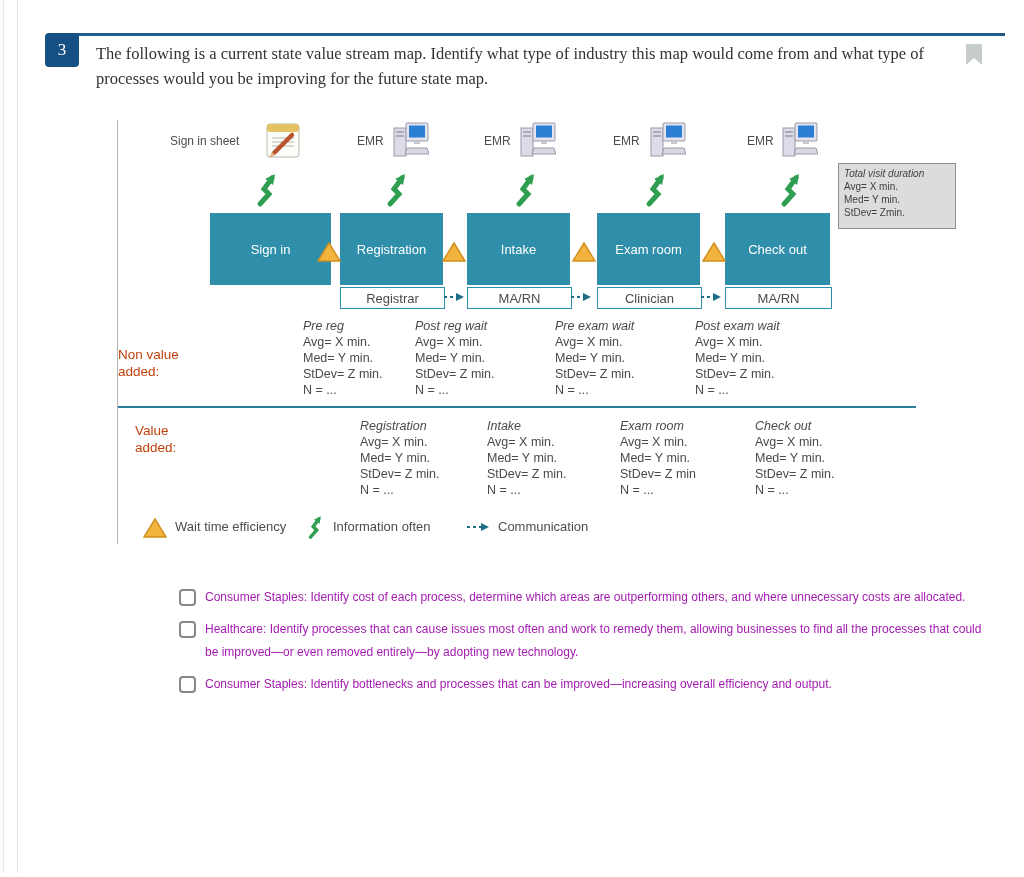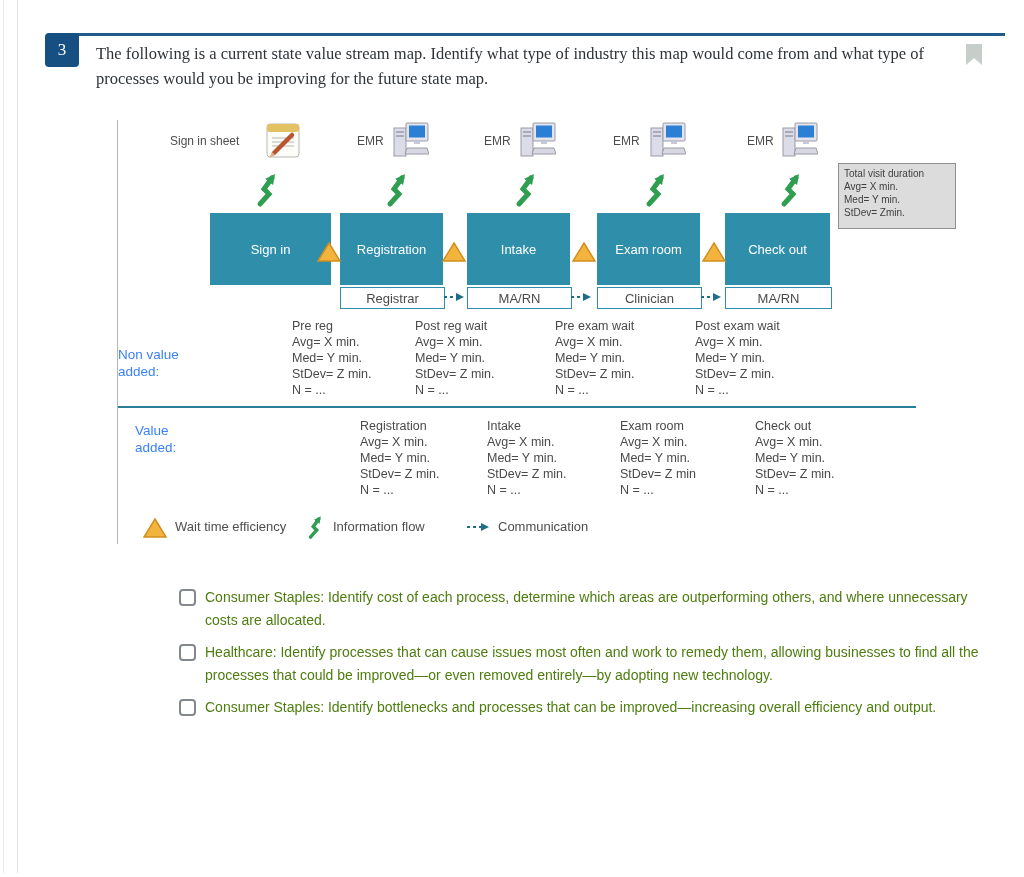--- a/index.html
+++ b/index.html
@@ -33,34 +33,34 @@
   .alabel{position:absolute;left:8px;top:0;height:100%;display:flex;align-items:center;
           color:#fff;font-size:13px;font-style:normal;}
 
   .dash{position:absolute;top:174px;line-height:0;}
 
   .totalbox{position:absolute;left:723px;top:45px;width:106px;height:58px;background:#dcdcdc;
             border:1px solid #8f8f8f;padding:3px 5px;box-sizing:content-box;
             font-size:10px;line-height:13px;color:#3f3f3f;}
   .totalbox .coltitle{display:block;}
 
-  .seclabel{position:absolute;font-size:13.5px;line-height:17px;color:#3b82f6;}
+  .seclabel{position:absolute;font-size:13.5px;line-height:17px;color:#c2410c;}
   .statcol{position:absolute;width:118px;font-size:12.5px;line-height:16px;color:#4a4a4a;}
-  .coltitle{}
+  .coltitle{font-style:italic;}
   .stats{white-space:pre-line;}
   .divider{position:absolute;left:3px;top:288px;width:798px;height:2px;background:#2b7e98;}
 
   .legend-label{position:absolute;font-size:13px;color:#4d4d4d;white-space:nowrap;}
 
   
   .options{position:absolute;left:179px;top:586px;width:812px;}
   .opt{display:flex;gap:9px;margin-bottom:9px;cursor:pointer;}
   .cb{flex:none;width:17px;height:17px;margin-top:3px;background:#fff;
       border:2px solid #83888d;border-radius:4px;box-sizing:border-box;}
-  .optlabel{font-size:14px;line-height:23px;color:#4d7c0f;}
+  .optlabel{font-size:12px;line-height:23px;color:#a21caf;}
 </style>
 </head>
 <body>
 
 <div class="page">
   <div class="edge e1"></div>
   <div class="edge e2"></div>
 
   <div class="topline"></div>
   <div class="badge">3</div>
@@ -209,21 +209,21 @@
 
     <div class="totalbox">
       <span class="coltitle">Total visit duration</span>
       <span class="stats">Avg= X min.
 Med= Y min.
 StDev= Zmin.</span>
     </div>
 
 
     <div class="seclabel" style="left:3px;top:228px;width:78px">Non value added:</div>
-    <div class="statcol" style="left:177px;top:200px">
+    <div class="statcol" style="left:188px;top:200px">
       <span class="coltitle">Pre reg</span>
       <div class="stats">Avg= X min.
 Med= Y min.
 StDev= Z min.
 N = ...</div>
     </div>
     <div class="statcol" style="left:300px;top:200px">
       <span class="coltitle">Post reg wait</span>
       <div class="stats">Avg= X min.
 Med= Y min.
@@ -277,21 +277,21 @@
 N = ...</div>
     </div>
 
     <span class="icon" style="left:28px;top:400px"><svg width="24" height="20" viewBox="0 0 24 20">
           <polygon points="12,1 23,19 1,19" fill="#f2b43c" stroke="#d18f1f" stroke-width="1.5"></polygon>
         </svg></span>
     <span class="legend-label" style="left:60px;top:401px">Wait time efficiency</span>
     <span class="icon" style="left:192px;top:394px"><svg width="18" height="28" viewBox="0 0 26 40">
           <path d="M5,36 L14,26 L9,21 L17,10" stroke="#2f9e50" stroke-width="5" fill="none" stroke-linecap="round" marker-end="url(#mgreen)"></path>
         </svg></span>
-    <span class="legend-label" style="left:218px;top:401px">Information flow</span>
+    <span class="legend-label" style="left:218px;top:401px">Information often</span>
     <span class="icon" style="left:352px;top:404px"><svg width="26" height="10" viewBox="0 0 26 10">
           <line x1="0" y1="5" x2="18" y2="5" stroke="#1f6e87" stroke-width="2" stroke-dasharray="3,3" marker-end="url(#mteal)"></line>
         </svg></span>
     <span class="legend-label" style="left:383px;top:401px">Communication</span>
   </div>
 
   <div class="options">
     <div class="opt">
       <span class="cb"></span>
       <span class="optlabel">Consumer Staples: Identify cost of each process, determine which areas are outperforming others, and where unnecessary costs are allocated.</span>

